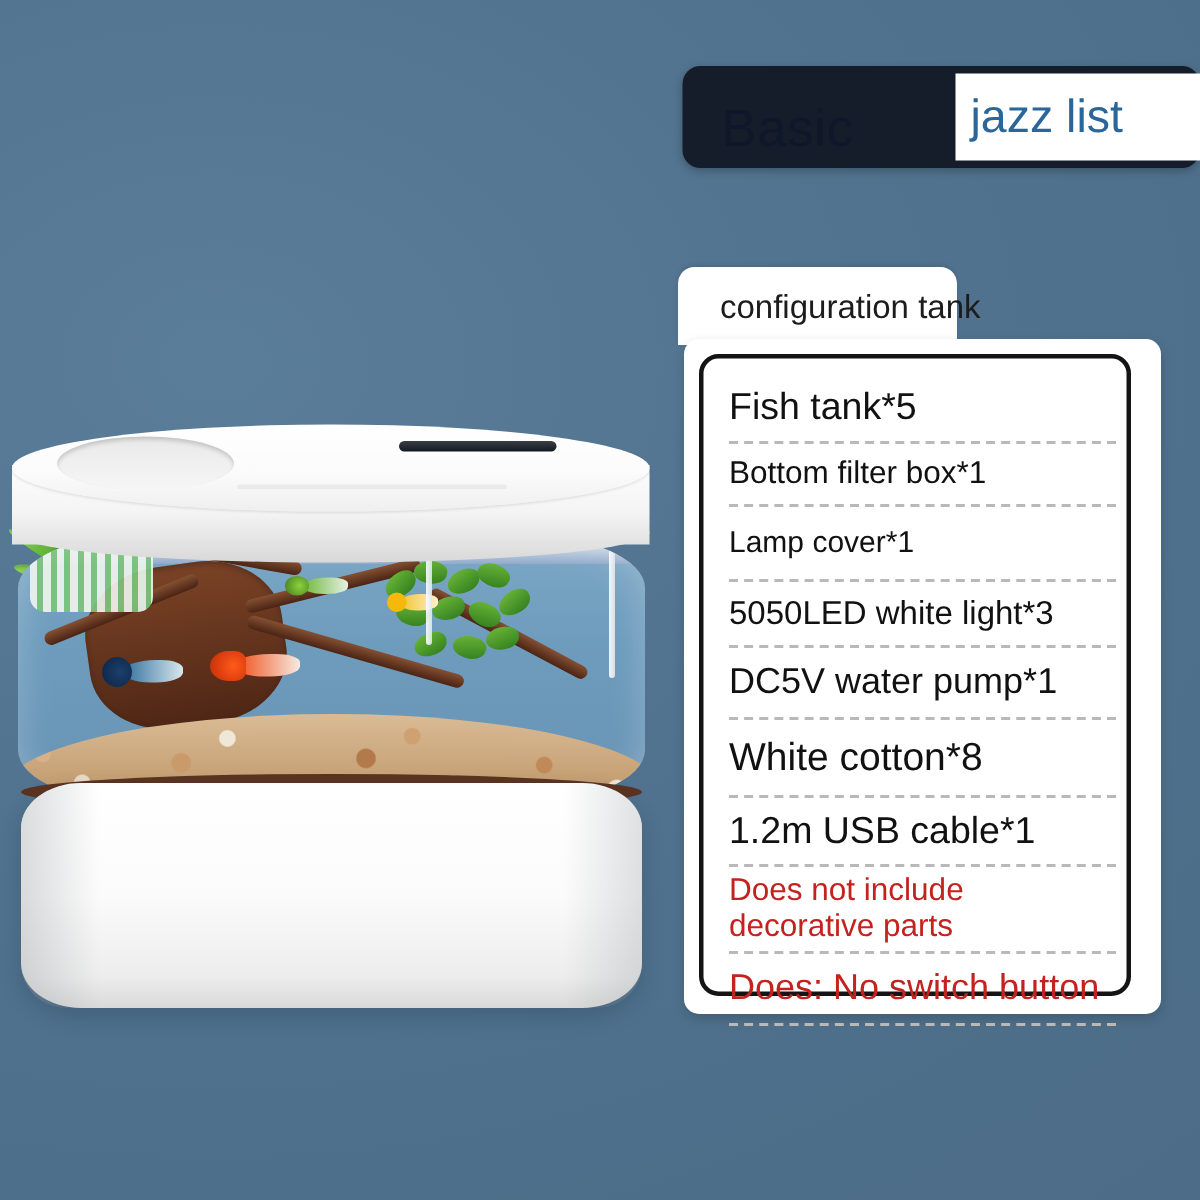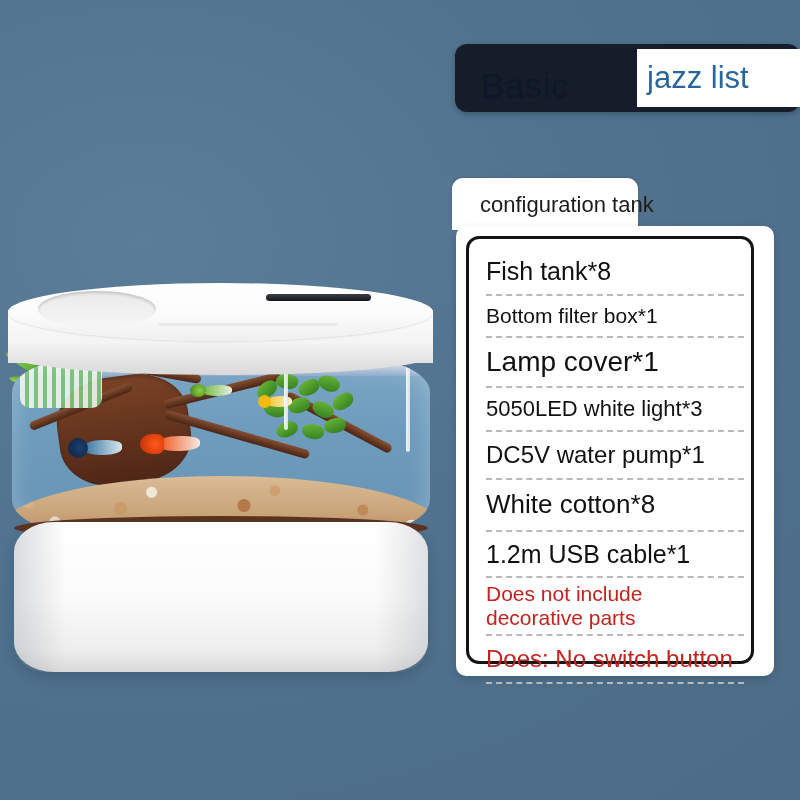--- a/index.html
+++ b/index.html
@@ -133,21 +133,21 @@
 
   .conf-list{position:absolute;left:486px;top:248px;width:258px;}
   .conf-item{position:relative;display:flex;align-items:center;
         border-bottom:2px dashed #b9b9b9;color:#111111;white-space:pre;line-height:1.15;}
   .conf-item.red{color:#c3231f;}
   .conf-item.two-line{white-space:pre-wrap;display:block;}
 
   
   .r0{height:46px;font-size:25px;}
   .r1{height:40px;font-size:21px;}
-  .r2{height:48px;font-size:28px;}
+  .r2{height:48px;font-size:20px;}
   .r3{height:42px;font-size:22px;}
   .r4{height:46px;font-size:24px;}
   .r5{height:50px;font-size:26px;}
   .r6{height:44px;font-size:25px;}
   .r7{height:58px;font-size:21px;padding-top:4px;box-sizing:border-box;}
   .r8{height:46px;font-size:24px;}
 </style>
 </head>
 <body>
 
@@ -256,21 +256,21 @@
     <div class="badge-basic">Basic</div>
     <div class="badge-jazz">jazz list</div>
   </div>
 
   <div class="conf-tab"></div>
   <div class="conf-panel"></div>
   <div class="conf-inner"></div>
   <div class="conf-tab-label">configuration tank</div>
 
   <div class="conf-list">
-    <div class="conf-item r0">Fish tank*8</div>
+    <div class="conf-item r0">Fish tank*5</div>
     <div class="conf-item r1">Bottom filter box*1</div>
     <div class="conf-item r2">Lamp cover*1</div>
     <div class="conf-item r3">5050LED white light*3</div>
     <div class="conf-item r4">DC5V water pump*1</div>
     <div class="conf-item r5">White cotton*8</div>
     <div class="conf-item r6">1.2m USB cable*1</div>
     <div class="conf-item r7 red two-line">Does not include
 decorative parts</div>
     <div class="conf-item r8 red">Does: No switch button</div>
   </div>

